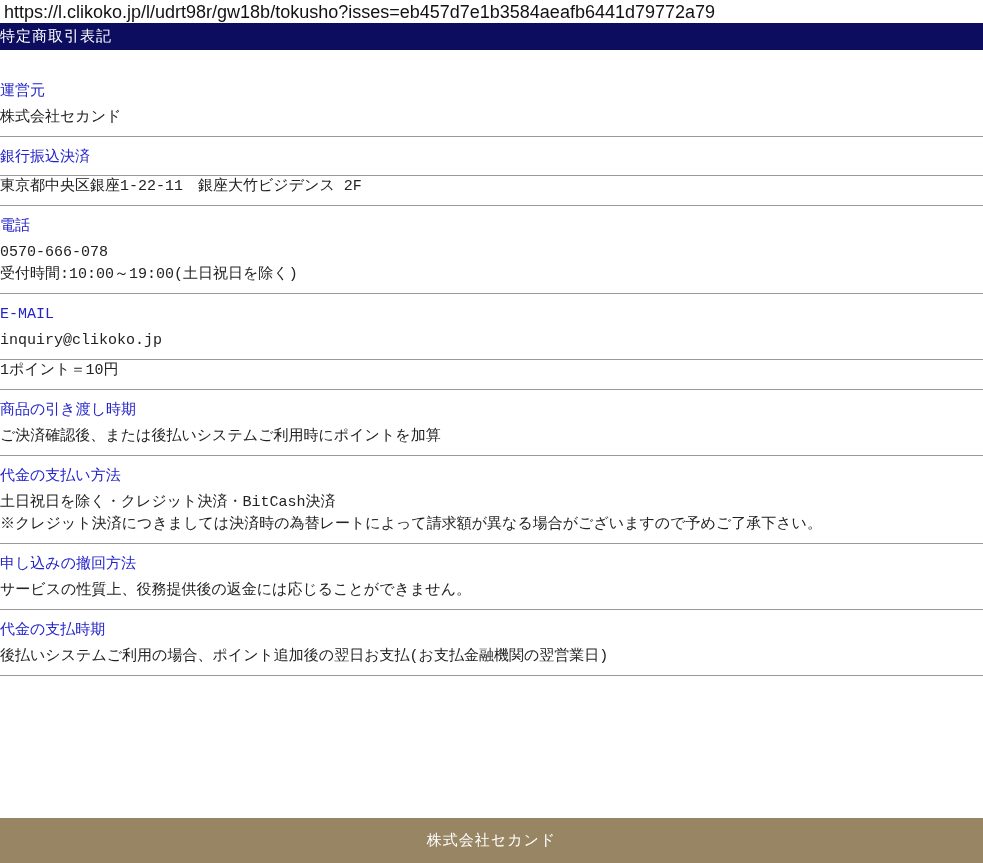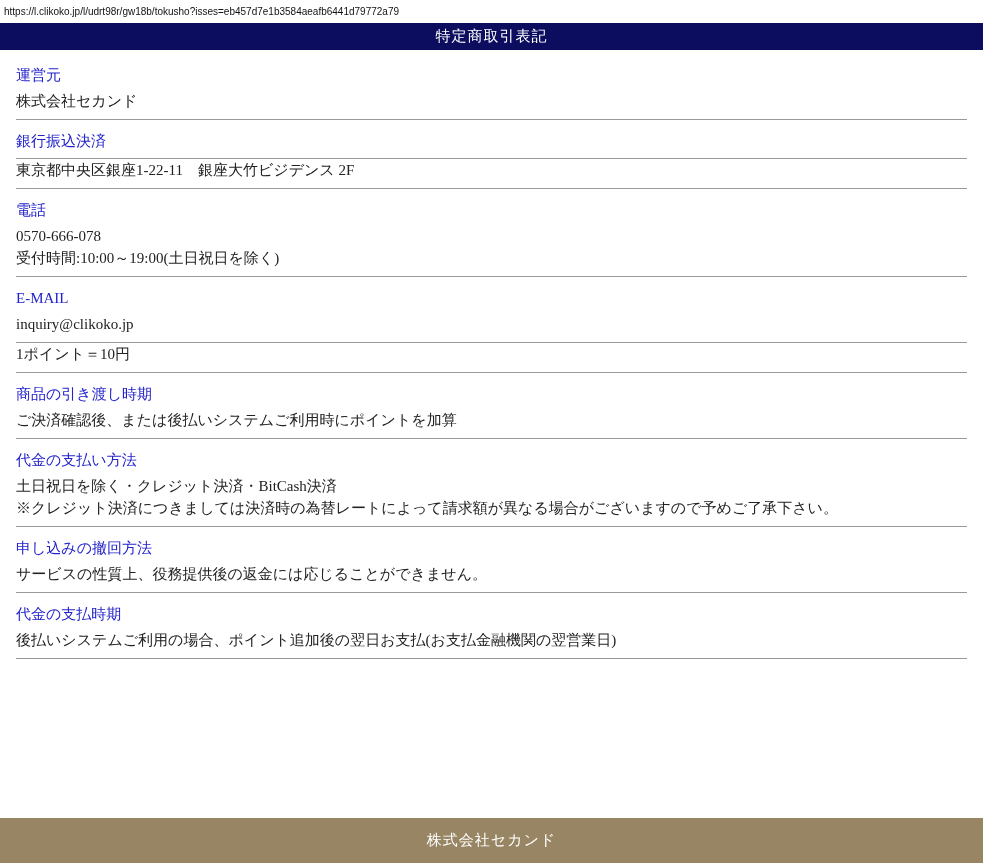--- a/index.html
+++ b/index.html
@@ -16,43 +16,43 @@
     height: 863px;
     background: #ffffff;
     display: flex;
     flex-direction: column;
     overflow: hidden;
     font-family: "Liberation Serif", serif;
   }
   .url-line {
     padding: 4px 0 3px 4px;
     font-family: "Liberation Sans", sans-serif;
-    font-size: 10px;
+    font-size: 18px;
     line-height: 16px;
     color: #111111;
     white-space: nowrap;
   }
   .header-bar {
     height: 27px;
     background: var(--header-bg);
     color: #ffffff;
     display: flex;
     align-items: center;
-    justify-content: center;
   }
   .header-bar .title {
     font-family: "Liberation Sans", sans-serif;
     font-size: 15px;
     letter-spacing: 1px;
   }
   .page-main {
     flex: 1 1 auto;
-    margin: 0 16px;
-    padding-top: 4px;
+    margin: 0 0;
+    padding-top: 21px;
     overflow: hidden;
+    font-family: Liberation Mono, monospace;
   }
   .section-label {
     color: var(--label-color);
     font-size: 15px;
     line-height: 20px;
     margin: 11px 0 5px 0;
   }
   .section-line {
     color: var(--body-text);
     font-size: 15px;

